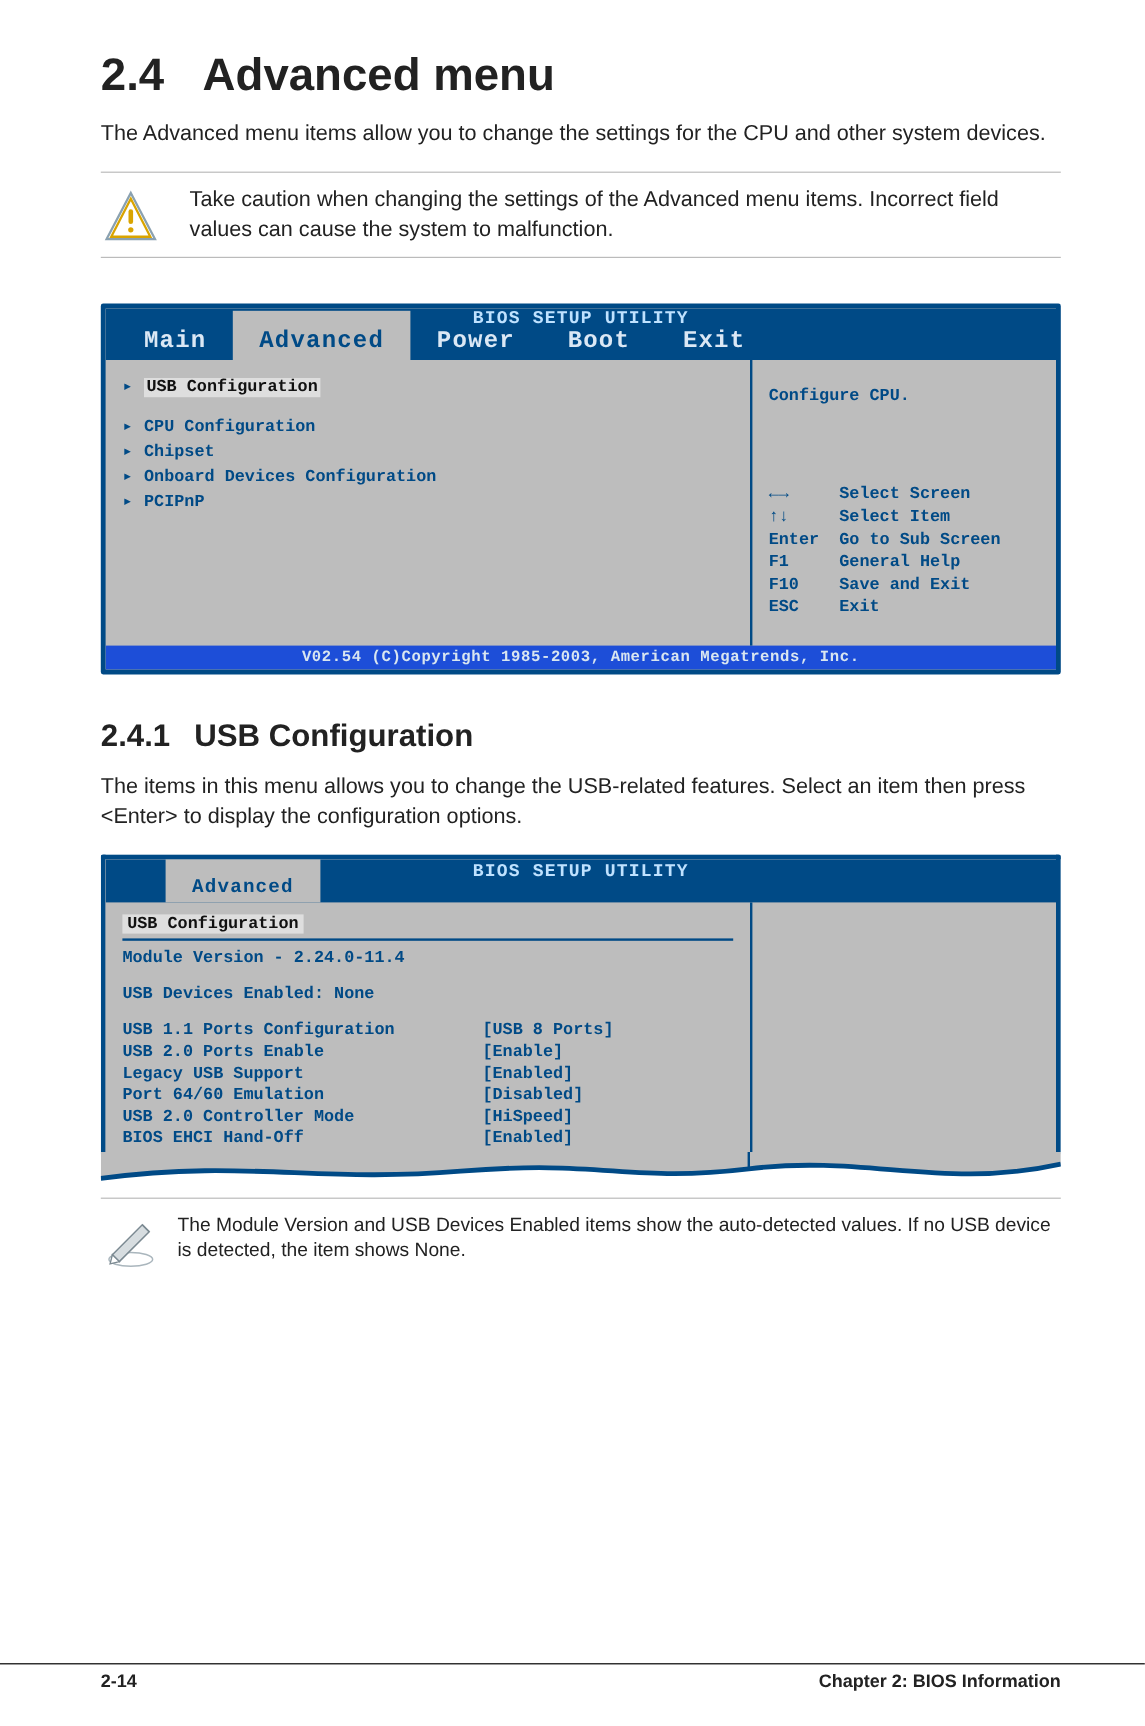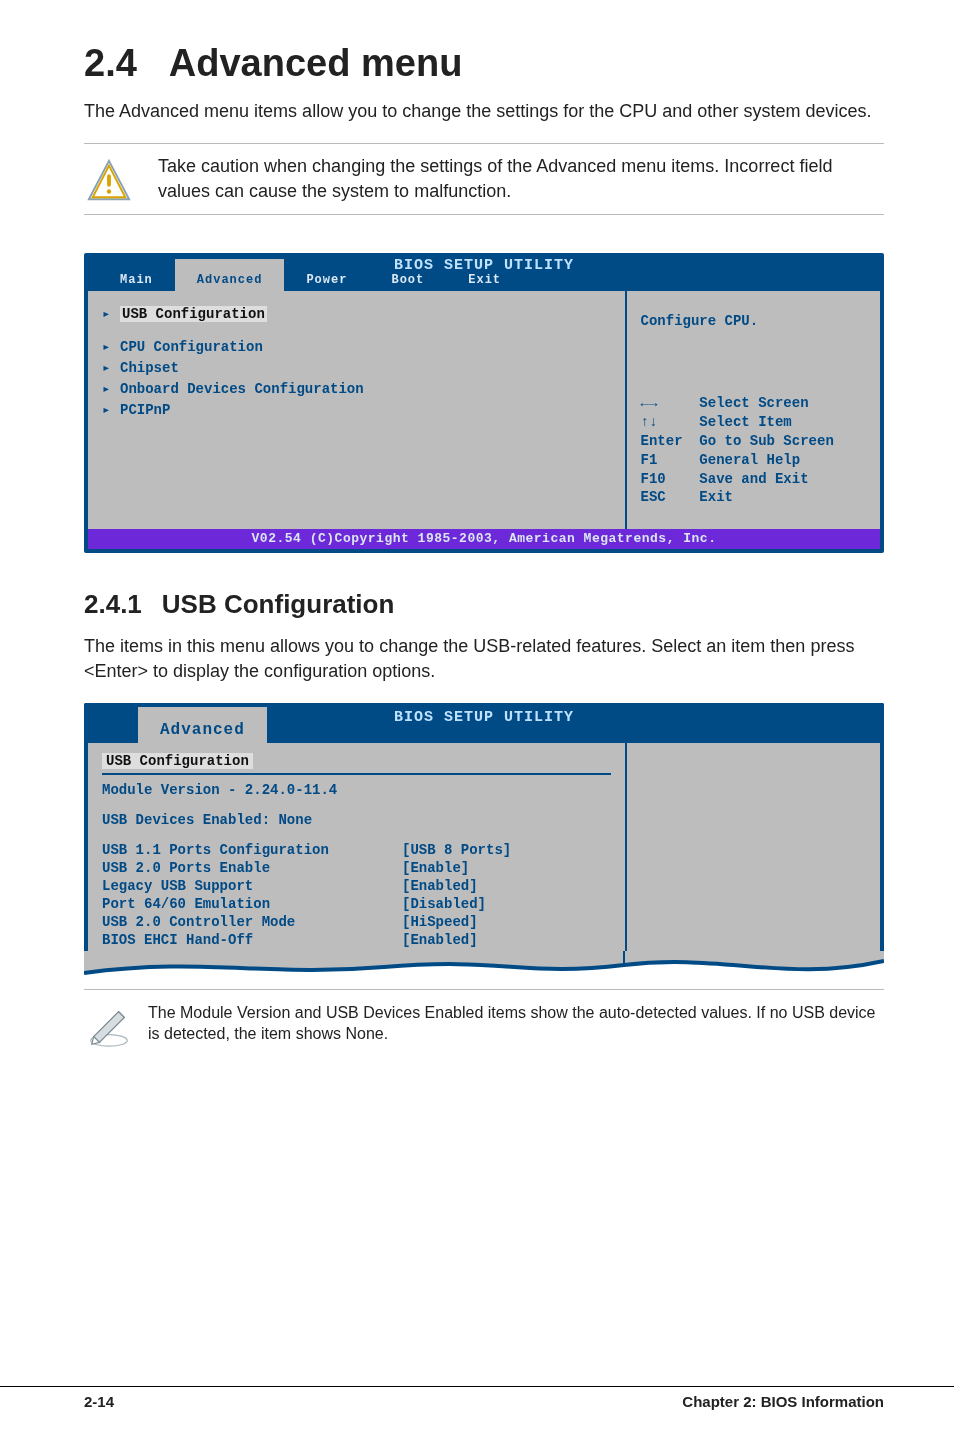--- a/index.html
+++ b/index.html
@@ -15,31 +15,31 @@
   .note-callout { border-top: 1px solid #bbb; padding: 12px 0 6px; display:flex; align-items:flex-start; gap:16px; margin-top:4px; }
   .note-callout .pencil { width:46px; height:46px; flex:0 0 46px; margin-top:2px; margin-left:2px; }
   .note-callout p { font-size: 16px; line-height: 1.35; }
   h2.sub { font-size: 26px; font-weight: 700; margin: 36px 0 14px; }
   h2.sub .gap2 { display:inline-block; width:20px; }
 
   
   .bios { width: 100%; border: 4px solid #004a86; border-radius: 2px; background:#bdbdbd; overflow:hidden; }
   .bios .tabs { background:#004a86; display:flex; align-items:flex-end; padding: 2px 10px 0 10px; font-family: 'Courier New', monospace; position:relative; }
   .bios .tabs .title { position:absolute; left:50%; transform:translateX(-50%); top:0; color:#bfe2ff; font-weight:bold; letter-spacing:1px; font-size:15px; white-space:nowrap; }
-  .bios .tab { color:#dbe8f5; font-weight:bold; font-size:12px; padding:14px 22px 4px 22px; letter-spacing:1px; }
+  .bios .tab { color:#dbe8f5; font-weight:bold; font-size:20px; padding:14px 22px 4px 22px; letter-spacing:1px; }
   .bios .tab.active { background:#bdbdbd; color:#004a86; }
   .bios .body { display:flex; font-family:'Courier New', monospace; font-size:14px; font-weight:bold; color:#004a86; }
   .bios .left { flex: 0 0 68%; border-right:2px solid #004a86; padding: 12px 14px 22px 14px; min-height: 238px; }
   .bios .right { flex: 1; padding: 22px 14px; display:flex; flex-direction:column; justify-content:space-between; }
   .bios .menu-row { display:flex; align-items:center; gap:8px; padding: 2px 0; white-space:pre; }
   .bios .menu-row .arrow { width: 10px; display:inline-block; }
   .bios .menu-row.hl span.txt { background:#dedede; color:#111; padding:0 2px; }
   .bios .help-top { white-space:pre; }
   .bios .legend { white-space:pre; line-height:1.35; }
-  .bios .footer { background:#6d28d9; color:#d9e6f0; text-align:center; font-family:'Courier New', monospace; font-size:13px; font-weight:bold; padding:2px 0 3px; letter-spacing:0.5px; }
+  .bios .footer { background:#1d4ed8; color:#d9e6f0; text-align:center; font-family:'Courier New', monospace; font-size:13px; font-weight:bold; padding:2px 0 3px; letter-spacing:0.5px; }
 
   
   .bios2 { width: 100%; border: 4px solid #004a86; border-bottom: none; border-radius: 2px 2px 0 0; background:#bdbdbd; overflow:hidden; }
   .bios2 .tabs { background:#004a86; display:flex; align-items:flex-end; padding: 2px 10px 0 18px; font-family:'Courier New', monospace; position:relative; height:36px; }
   .bios2 .tabs .title { position:absolute; left:50%; transform:translateX(-50%); top:2px; color:#bfe2ff; font-weight:bold; letter-spacing:1px; font-size:15px; white-space:nowrap; }
   .bios2 .tab { color:#dbe8f5; font-weight:bold; font-size:16px; padding:14px 22px 4px 22px; letter-spacing:1px; }
   .bios2 .tab.active { background:#bdbdbd; color:#004a86; }
   .bios2 .body { display:flex; font-family:'Courier New', monospace; font-size:14px; font-weight:bold; color:#004a86; }
   .bios2 .left { flex:0 0 68%; border-right:2px solid #004a86; padding:10px 14px 4px 14px; }
   .bios2 .right { flex:1; }

